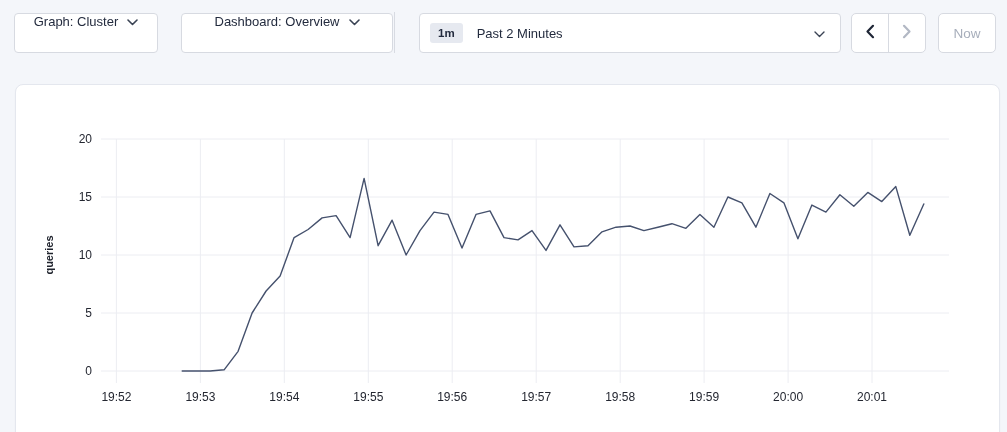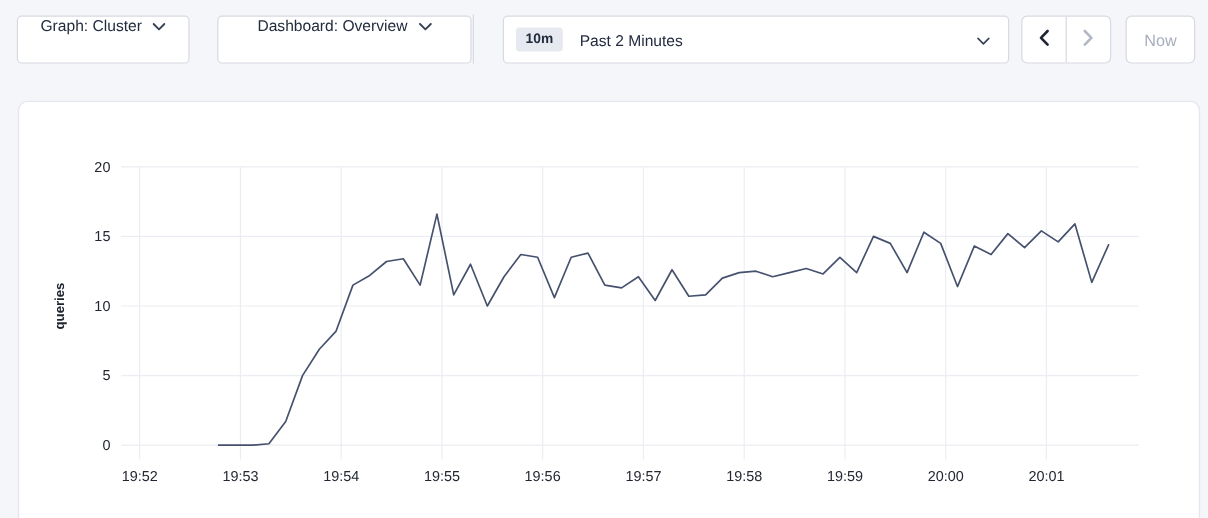--- a/index.html
+++ b/index.html
@@ -77,21 +77,21 @@
     <span>
       <svg width="11" height="7" viewBox="0 0 11 7">
           <path d="M1 1l4.5 4.5L10 1" fill="none" stroke="#3a4354" stroke-width="1.6" stroke-linecap="round" stroke-linejoin="round"></path>
         </svg>
     </span>
   </button>
 
   <div class="divider"></div>
 
   <div class="picker">
-    <span class="badge">10m</span>
+    <span class="badge">1m</span>
     <span class="lbl">Past 2 Minutes</span>
     <span class="spacer"></span>
     <span>
       <svg width="11" height="7" viewBox="0 0 11 7">
           <path d="M1 1l4.5 4.5L10 1" fill="none" stroke="#3a4354" stroke-width="1.4" stroke-linecap="round" stroke-linejoin="round"></path>
         </svg>
     </span>
   </div>
 
   <div class="arrow-group">

